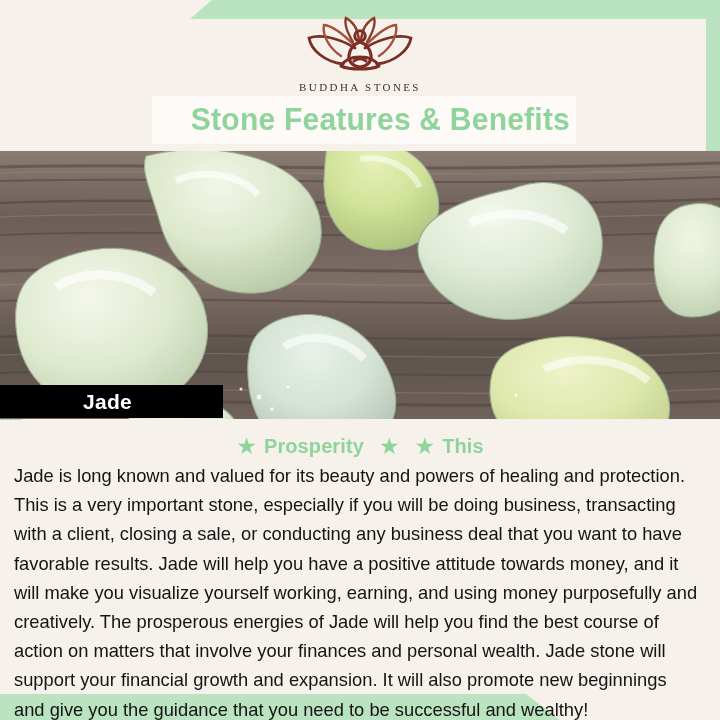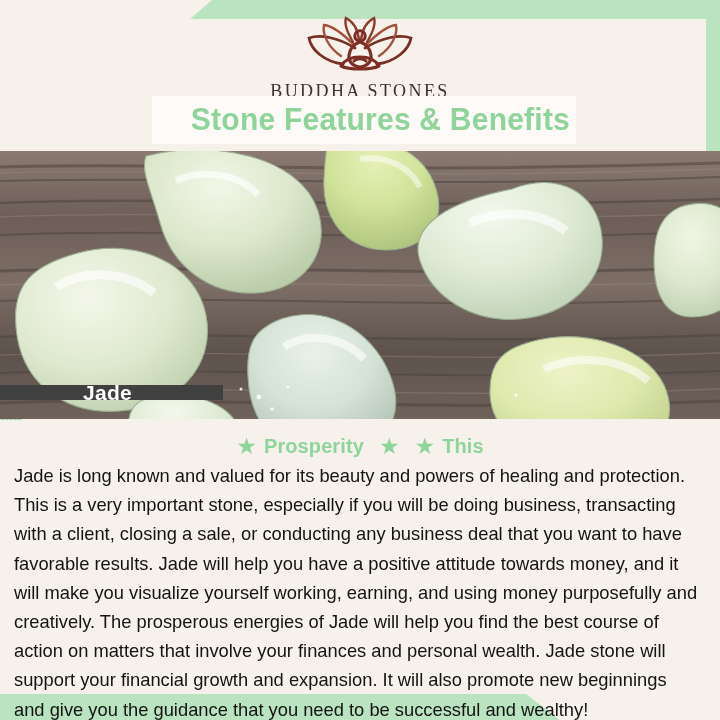--- a/index.html
+++ b/index.html
@@ -31,21 +31,21 @@
   .accent-bottom{
     position:absolute;left:0;bottom:0;width:560px;height:26px;background:#b9e4bf;
     clip-path:polygon(0 0,526px 0,100% 100%,0 100%);
   }
 
   
   .logo-wrap{position:absolute;top:14px;left:0;right:0;height:98px;
     display:flex;flex-direction:column;align-items:center;justify-content:flex-start;z-index:4;}
   .logo-mark{width:126px;height:64px;display:block;}
   .logo-text{
-    margin-top:3px;font-family:"Liberation Serif", serif;font-size:18px;
+    margin-top:3px;font-family:"Liberation Serif", serif;font-size:11px;
     letter-spacing:2.4px;color:#3a3330;font-weight:400;
   }
 
   
   .title-band{
     position:absolute;left:152px;top:96px;width:424px;height:48px;
     background:#fdfaf7;z-index:5;display:flex;align-items:center;justify-content:flex-end;
   }
   .title-text{
     font-family:"Liberation Sans Narrow","Liberation Sans",sans-serif;
@@ -54,21 +54,21 @@
   }
 
   
   .photo{
     position:absolute;left:0;top:151px;width:720px;height:268px;overflow:hidden;
     background:#6b5f58;
   }
   .photo svg{display:block;width:720px;height:268px;}
 
   .jade-chip{
-    position:absolute;left:0;top:385px;width:223px;height:15px;background:#404040;z-index:6;
+    position:absolute;left:0;top:385px;width:223px;height:33px;background:#000000;z-index:6;
     display:flex;align-items:center;
   }
   .jade-chip span{
     font-family:"Liberation Sans Narrow","Liberation Sans",sans-serif;
     color:#ffffff;font-weight:700;font-size:21px;margin-left:83px;letter-spacing:.3px;
   }
 
   
   .benefits{
     position:absolute;left:0;top:429px;width:720px;height:34px;z-index:6;

